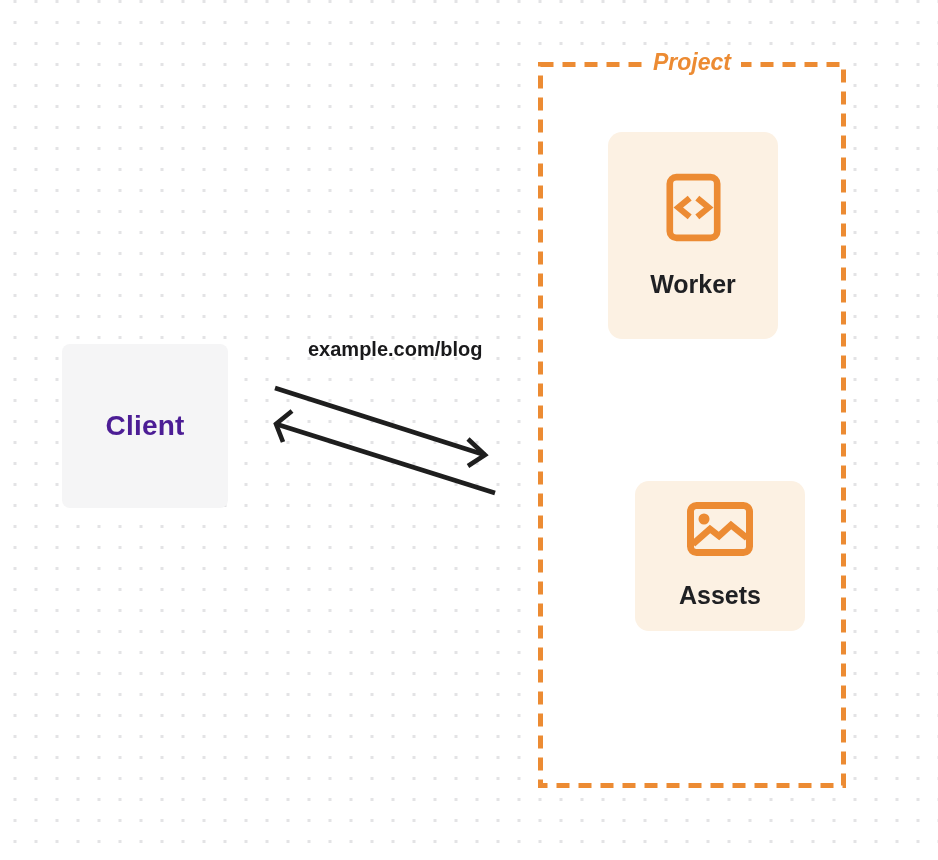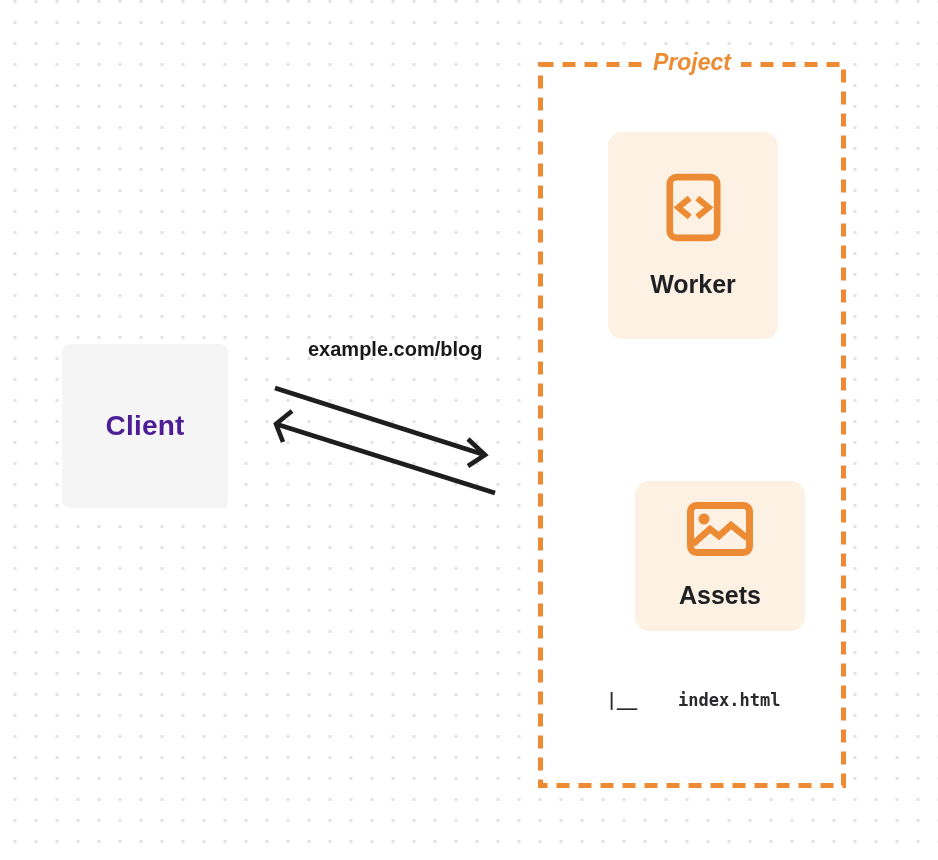--- a/index.html
+++ b/index.html
@@ -126,18 +126,17 @@
     <div class="card card-assets">
       <svg width="66" height="54" viewBox="0 0 66 54">
         <path d="M6 42 L23 27 L32 34 L44 23 L60 36" fill="none" stroke="#ec8b33" stroke-width="6.5" stroke-linejoin="miter"></path>
         <circle cx="17" cy="17" r="5.5" fill="#ec8b33"></circle>
         <rect x="3.5" y="3.5" width="59" height="47" rx="6" fill="none" stroke="#ec8b33" stroke-width="7"></rect>
       </svg>
       <div class="card-label">Assets</div>
     </div>
 
     <div class="tree">
-      <div>  |__    index.html</div>
       
     </div>
   </div>
 
 </div>
 
 </body></html>

